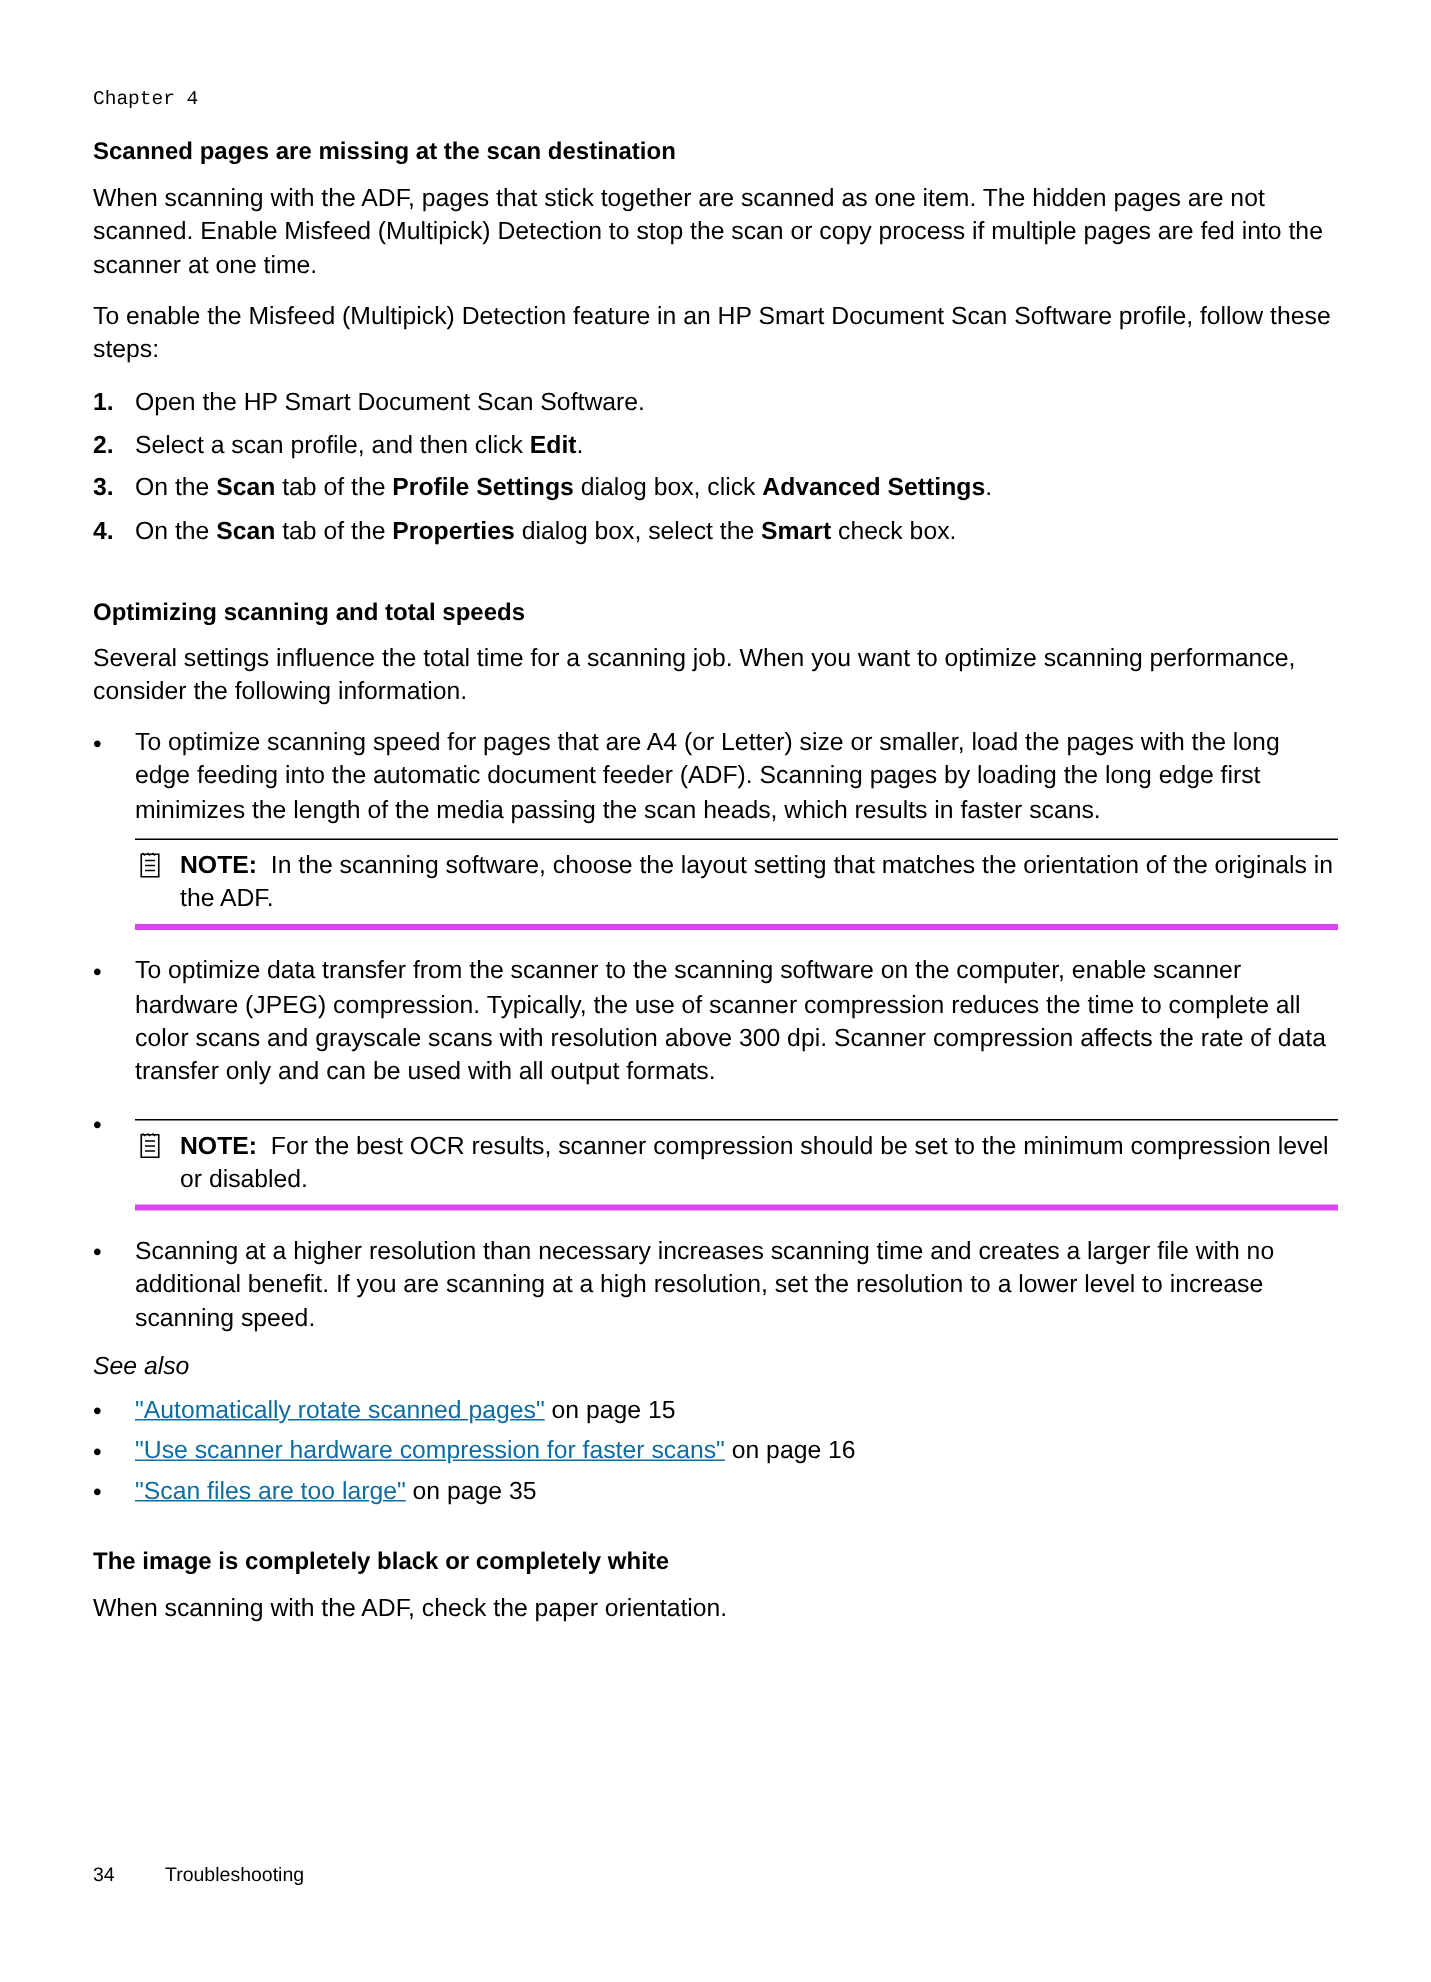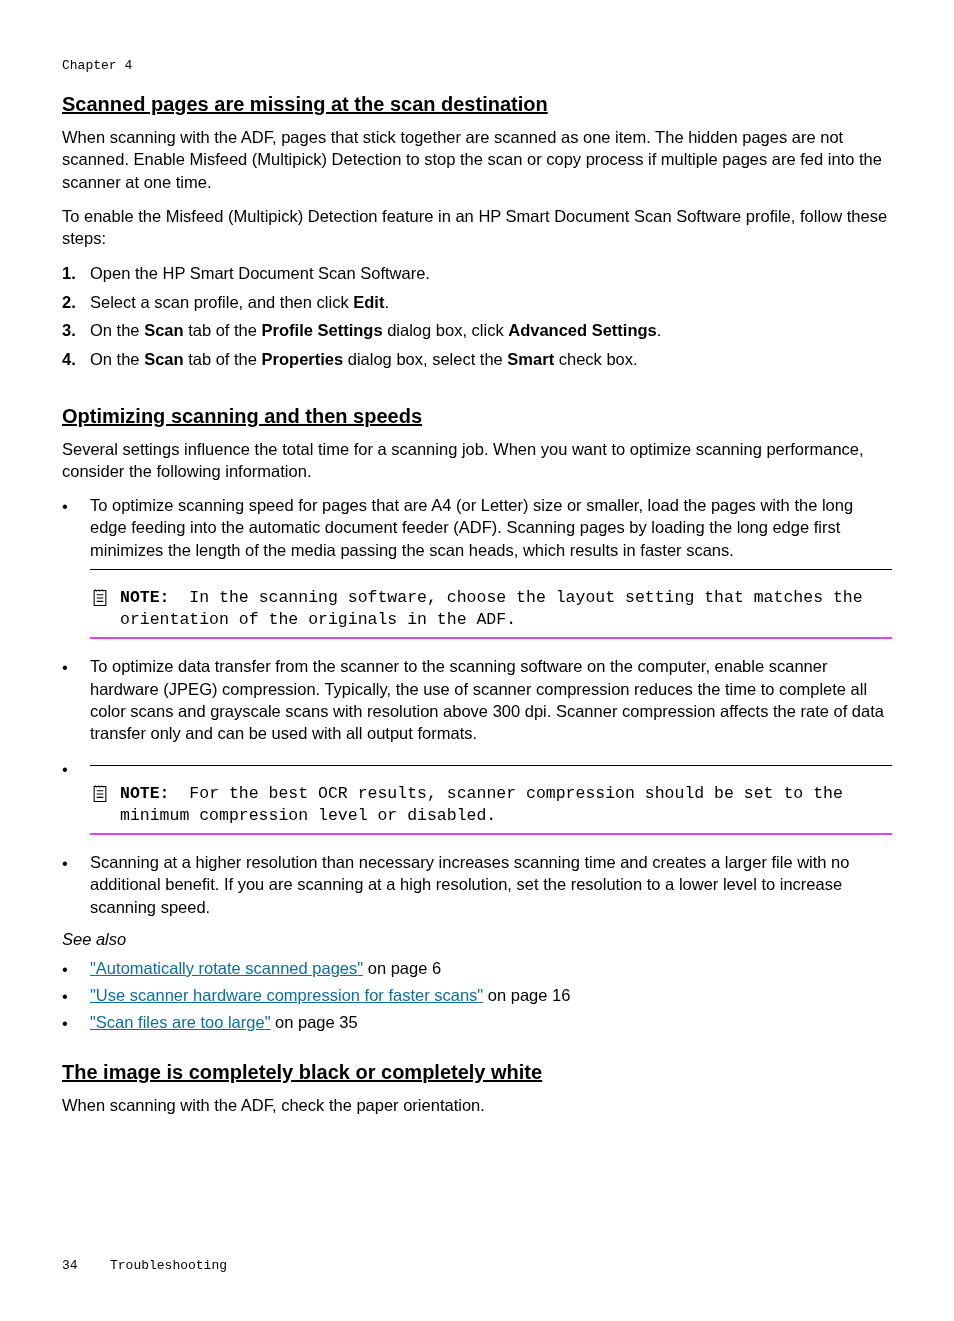--- a/index.html
+++ b/index.html
@@ -11,25 +11,24 @@
       height: 1321px;
       position: relative;
       padding: 58px 62px 0 62px;
     }
     .chapter-header {
       font-size: 13px;
       margin-bottom: 20px;
       font-family: Liberation Mono, monospace;
     }
     .section-heading {
-      font-size: 20px;
+      font-size: 16px;
       font-weight: bold;
       margin-top: 0;
       margin-bottom: 10px;
-      text-decoration: underline;
     }
     .content-block {
       margin-right: 0;
     }
     .para {
       font-size: 16.5px;
       line-height: 1.35;
       margin-bottom: 12px;
     }
     .ol {
@@ -57,26 +56,25 @@
     }
     .ul-bullet {
       min-width: 28px;
       padding-top: 1px;
     }
     .ul-content {
       flex: 1;
     }
     .note-box {
       border-top: 1px solid #000;
-      border-bottom: 2px solid #d946ef;
-      padding: 17px 0 6px 0;
+      border-bottom: 4px solid #d946ef;
+      padding: 6px 0 6px 0;
       margin-top: 8px;
       margin-bottom: 4px;
       display: flex;
-      font-family: Liberation Mono, monospace;
     }
     .note-icon {
       width: 30px;
       flex-shrink: 0;
       padding-top: 1px;
     }
     .note-text-wrap {
       flex: 1;
       font-size: 16.5px;
       line-height: 1.35;
@@ -89,25 +87,24 @@
     .see-also {
       font-style: italic;
       font-size: 16.5px;
       margin-bottom: 8px;
       margin-top: 2px;
     }
     .section-gap { height: 22px; }
     .section-gap-sm { height: 12px; }
     .footer {
       position: absolute;
-      bottom: 48px;
+      bottom: 64px;
       left: 62px;
       font-size: 13px;
       display: flex;
-      font-family: Liberation Mono, monospace;
     }
     .footer-page { min-width: 48px; }
     .note-svg {
       width: 20px;
       height: 20px;
       display: block;
     }
     .see-list li { margin-bottom: 4px; }
   </style>
 </head>
@@ -134,21 +131,21 @@
     </li>
     <li>
       <span class="ol-num">4.</span>
       <span><span>On the </span><span class="bold">Scan</span><span> tab of the </span><span class="bold">Properties</span><span> dialog box, select the </span><span class="bold">Smart</span><span> check box.</span></span>
     </li>
   </ul>
 </div>
 
 <div class="section-gap-sm"></div>
 
-<div class="section-heading">Optimizing scanning and then speeds</div>
+<div class="section-heading">Optimizing scanning and total speeds</div>
 <div class="content-block">
   <div class="para">Several settings influence the total time for a scanning job. When you want to optimize scanning performance, consider the following information.</div>
 
   <ul class="ul">
     <li>
       <span class="ul-bullet">•</span>
       <div class="ul-content">
         <div>To optimize scanning speed for pages that are A4 (or Letter) size or smaller, load the pages with the long edge feeding into the automatic document feeder (ADF). Scanning pages by loading the long edge first minimizes the length of the media passing the scan heads, which results in faster scans.</div>
         <div class="note-box">
           <div class="note-icon">
@@ -181,21 +178,21 @@
       <span class="ul-bullet">•</span>
       <div class="ul-content">Scanning at a higher resolution than necessary increases scanning time and creates a larger file with no additional benefit. If you are scanning at a high resolution, set the resolution to a lower level to increase scanning speed.</div>
     </li>
   </ul>
 
   <div class="see-also">See also</div>
 
   <ul class="ul see-list">
     <li>
       <span class="ul-bullet">•</span>
-      <div class="ul-content"><span class="link"><span>"</span><span>Automatically rotate scanned pages</span><span>"</span></span><span> on page 6</span></div>
+      <div class="ul-content"><span class="link"><span>"</span><span>Automatically rotate scanned pages</span><span>"</span></span><span> on page 15</span></div>
     </li>
     <li>
       <span class="ul-bullet">•</span>
       <div class="ul-content"><span class="link"><span>"</span><span>Use scanner hardware compression for faster scans</span><span>"</span></span><span> on page 16</span></div>
     </li>
     <li>
       <span class="ul-bullet">•</span>
       <div class="ul-content"><span class="link"><span>"</span><span>Scan files are too large</span><span>"</span></span><span> on page 35</span></div>
     </li>
   </ul>

